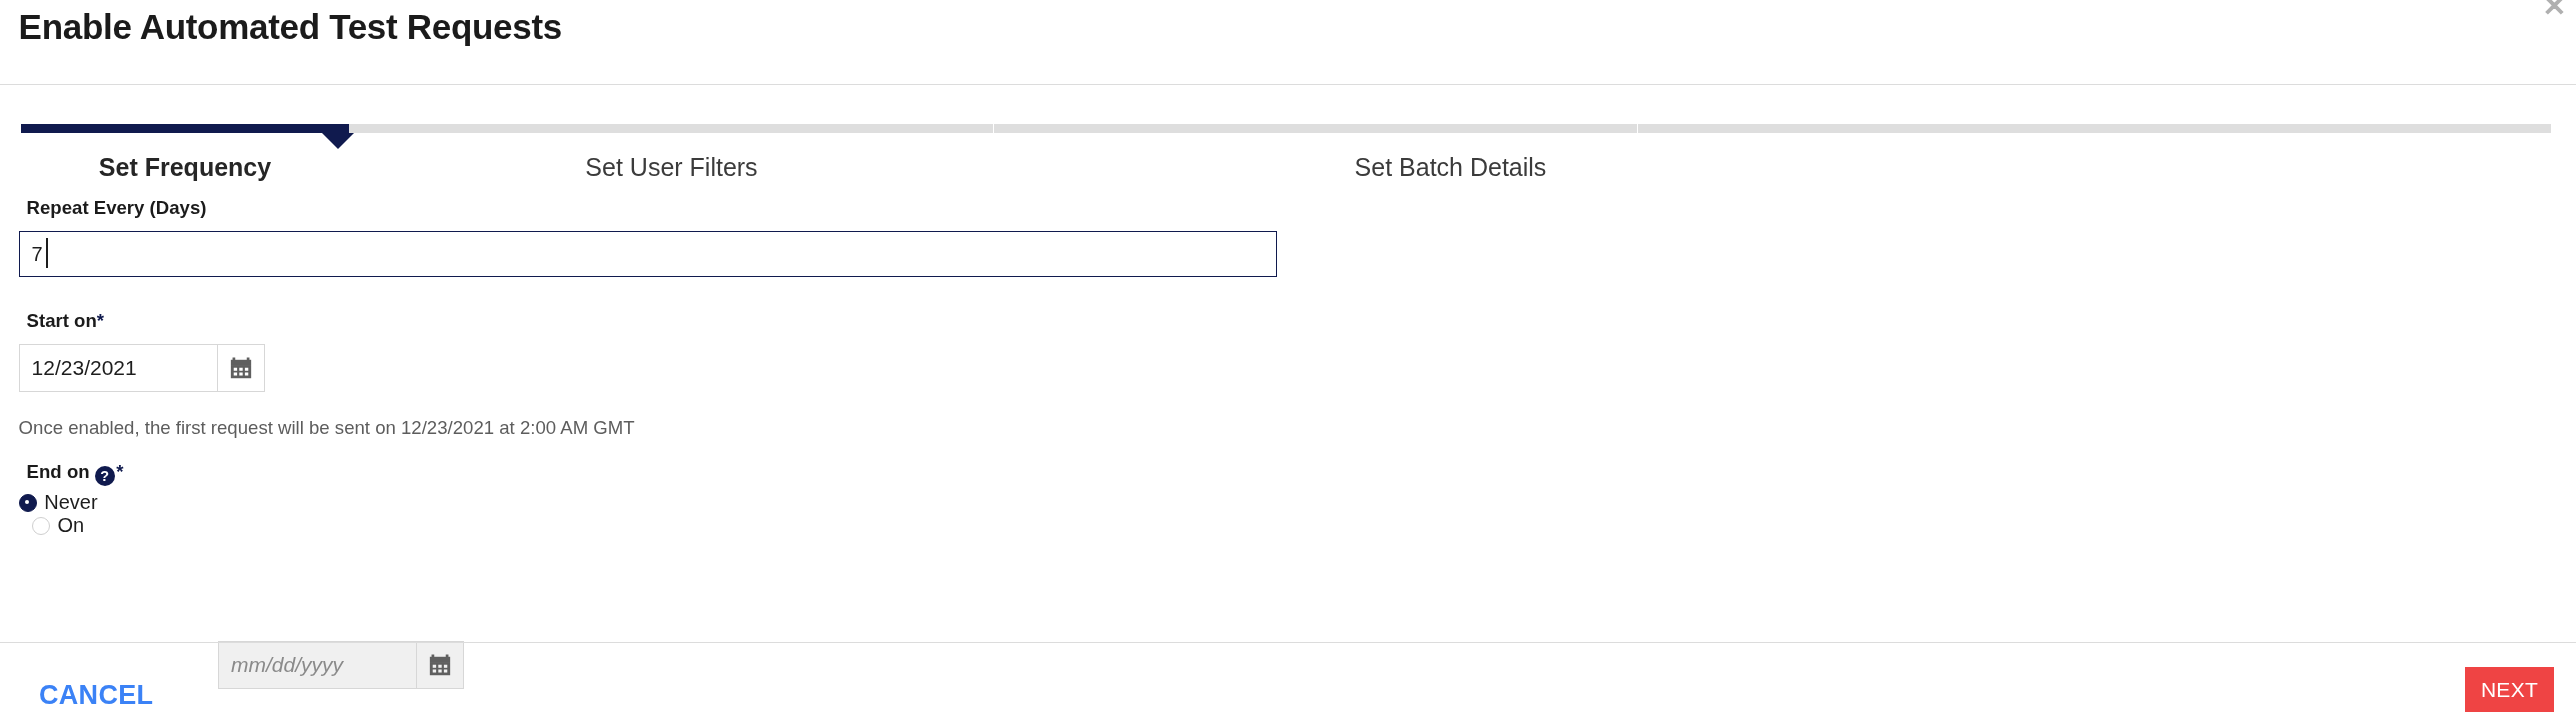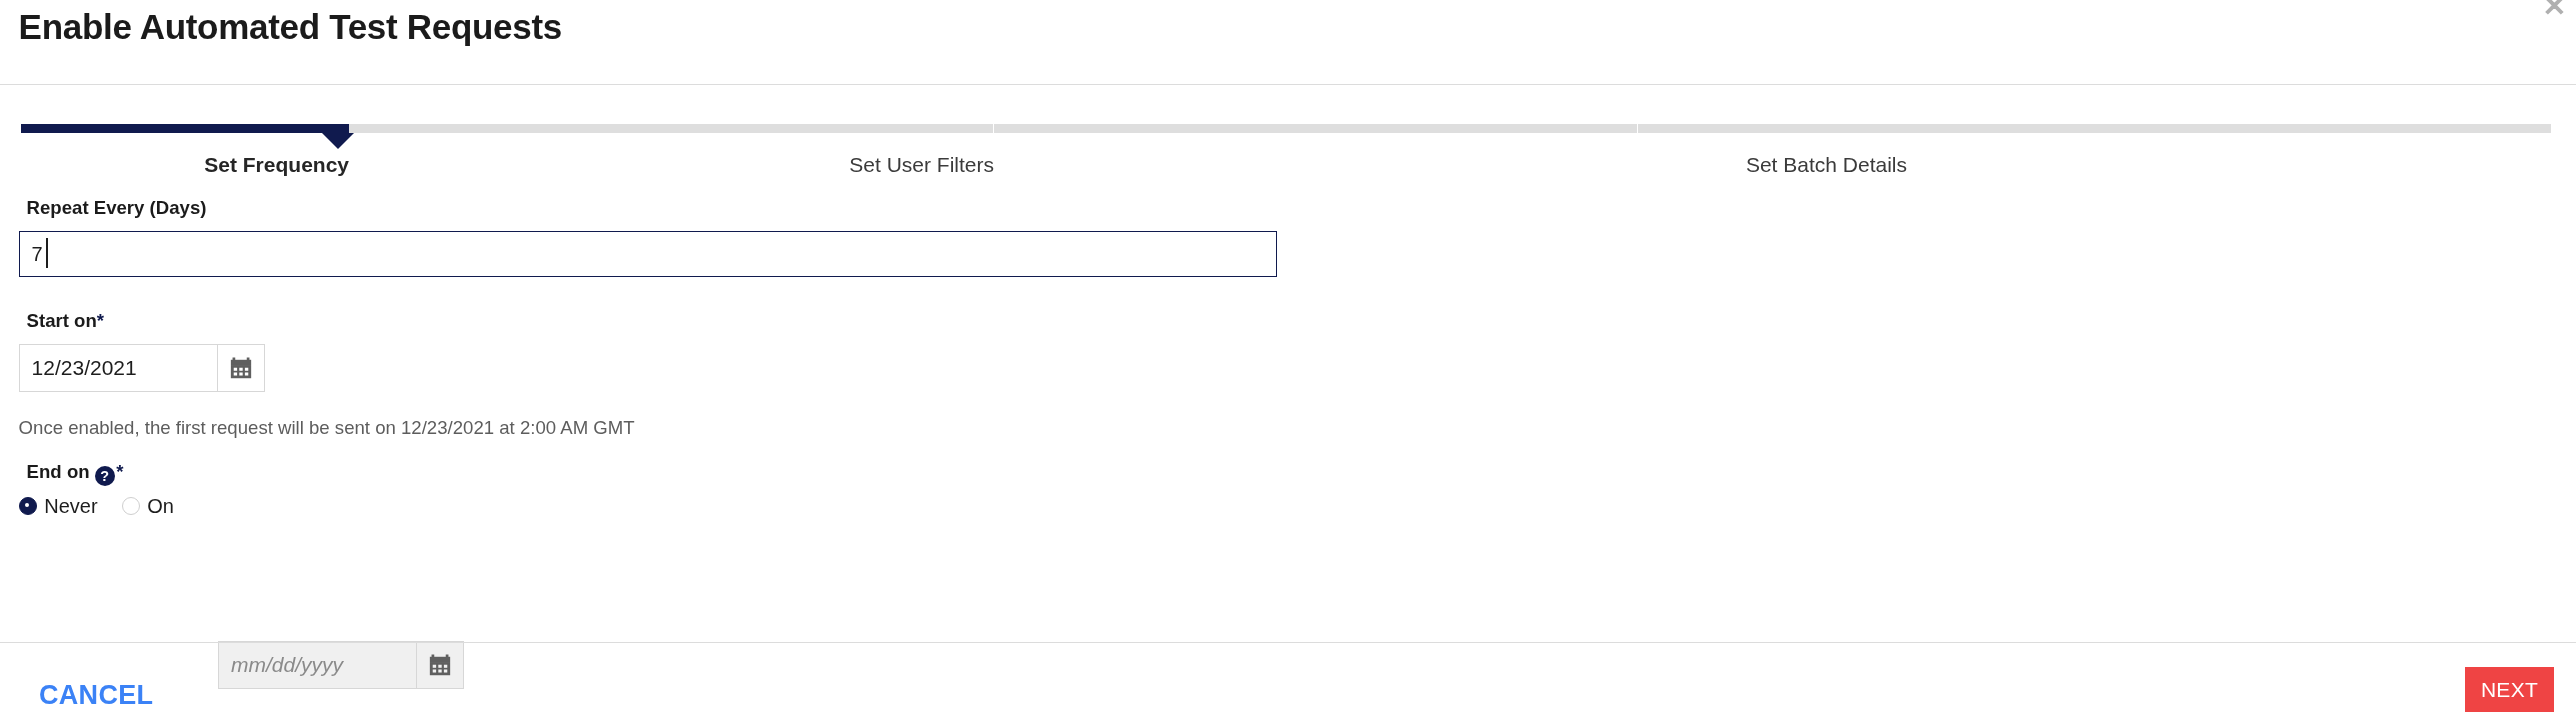--- a/index.html
+++ b/index.html
@@ -94,22 +94,22 @@
     border-top: 16px solid #101a4e;
   }
   .step-labels {
     position: absolute;
     left: 21px;
     top: 52px;
     width: 2530px;
     display: flex;
   }
   .step-label {
-    text-align: right;
-    font-size: 21px;
+    text-align: center;
+    font-size: 25px;
     color: #3b3b3b;
     white-space: nowrap;
   }
   .step-label.active {
     font-weight: bold;
     color: #262626;
   }
 
   
   .body { position: absolute; left: 0; top: 182px; width: 2576px; height: 460px; }
@@ -217,20 +217,21 @@
     cursor: pointer;
   }
 
   .radio-row {
     position: absolute;
     left: 18.6px;
     top: 309px;
     display: flex;
     align-items: center;
     height: 30px;
+    flex-direction: column;
   }
   .radio-item {
     display: flex;
     align-items: center;
     cursor: pointer;
     margin-right: 24px;
   }
   .radio-dot {
     width: 18px; height: 18px;
     border-radius: 50%;

